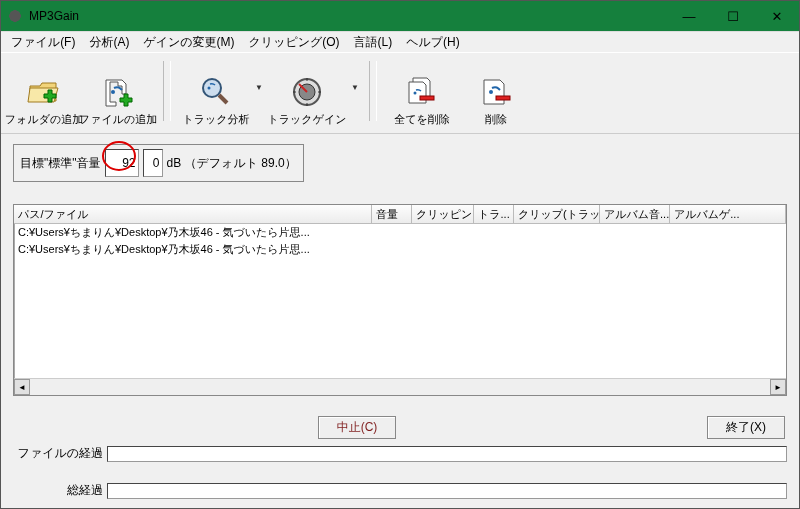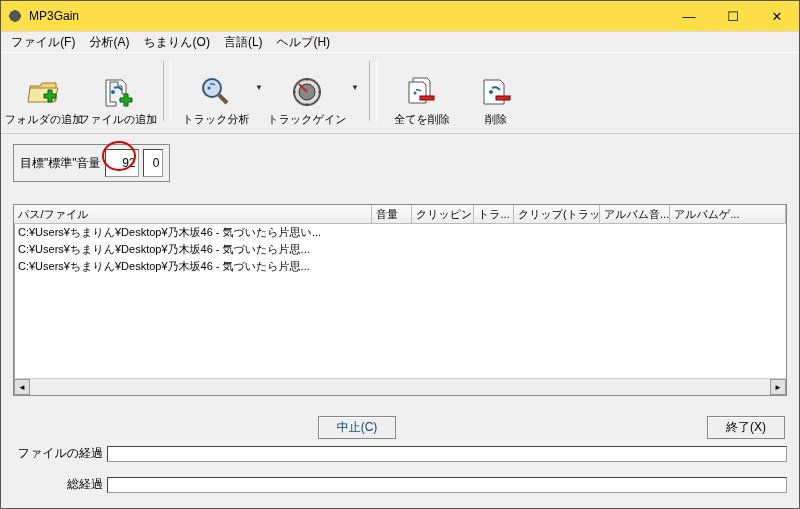--- a/index.html
+++ b/index.html
@@ -1,17 +1,17 @@
 <!DOCTYPE html>
 <html><head>
 <meta charset="utf-8">
 <style>
 html,body{margin:0;padding:0;font-family:"MS UI Gothic","Meiryo",sans-serif;font-size:12px;background:#fff;color:#000}
 .window{width:800px;height:509px;border:1px solid #555;box-sizing:border-box;display:flex;flex-direction:column;background:#f0f0f0;position:relative}
-.titlebar{height:30px;background:#fde047;display:flex;align-items:center;border-bottom:1px solid #ddd}
+.titlebar{height:30px;background:#15803d;display:flex;align-items:center;border-bottom:1px solid #ddd}
 .titlebar .icon{width:16px;height:16px;margin:0 6px;background:radial-gradient(circle at 50% 50%,#555 0 50%,transparent 51%);border-radius:50%}
 .title{flex:1;font-size:12px}
 .winctrl{display:flex}
 .winctrl div{width:44px;height:30px;display:flex;align-items:center;justify-content:center;font-size:13px;font-family:Arial}
 .menubar{height:20px;display:flex;padding:0 4px;gap:2px;background:#f0f0f0;border-bottom:1px solid #fff}
 .menubar span{padding:2px 6px;font-size:12px}
 .toolbar{height:78px;display:flex;align-items:flex-start;padding:4px 8px;gap:4px;border-bottom:1px solid #ccc;background:#f0f0f0}
 .tbtn{display:flex;flex-direction:column;align-items:center;justify-content:flex-end;width:70px;height:70px;gap:2px;padding-bottom:2px}
 .tbtn.wide{width:80px}
 .tbtn .lbl{font-size:11px;text-align:center;white-space:nowrap}
@@ -26,23 +26,23 @@
 .colhdr{display:flex;height:18px;background:linear-gradient(#fdfdfd,#ececec);border-bottom:1px solid #bbb}
 .colhdr div{border-right:1px solid #bbb;padding:2px 4px;font-size:11px;white-space:nowrap;overflow:hidden;box-sizing:border-box}
 .rows{flex:1;overflow:hidden}
 .row{padding:1px 4px;font-size:11px;white-space:nowrap;overflow:hidden}
 .hscroll{height:16px;background:#efefef;display:flex;align-items:center;border-top:1px solid #ccc}
 .hscroll .arr{width:16px;height:16px;background:#e1e1e1;border:1px solid #999;font-size:8px;display:flex;align-items:center;justify-content:center;box-sizing:border-box}
 .hscroll .track{flex:1;height:14px}
 .btnrow{display:flex;justify-content:flex-end;padding:8px 14px 4px;gap:8px}
 .btnrow .spacer{flex:1;display:flex;justify-content:center}
 button.win{font-size:12px;padding:2px 18px;background:#efefef;border:1px solid #888;box-shadow:inset 1px 1px 0 #fff}
-button.win:disabled{color:#0c4a6e}
+button.win:disabled{color:#7f1d1d}
 .progress-area{padding:2px 12px 4px}
-.prow{display:flex;align-items:center;gap:4px;margin-bottom:14px}
+.prow{display:flex;align-items:center;gap:4px;margin-bottom:20px}
 .prow .plabel{width:90px;text-align:right;font-size:12px}
 .pbar{flex:1;height:14px;border:1px inset #999;background:#fff}
 .statusbar{height:20px;border-top:1px solid #ccc;background:#f0f0f0;display:flex}
 .statusbar .cell{border-left:1px solid #bbb;padding:2px 8px;font-size:11px;min-width:30px;text-align:right}
 .statusbar .flex{flex:1}
 </style>
 </head>
 <body>
 
 <div class="window">
@@ -53,21 +53,22 @@
     <div class="winctrl">
       <div>—</div>
       <div>☐</div>
       <div>✕</div>
     </div>
   </div>
 
   <div class="menubar">
     <span>ファイル(F)</span>
     <span>分析(A)</span>
-    <span>ちまりん(O)</span>
+    <span>ゲインの変更(M)</span>
+    <span>クリッピング(O)</span>
     <span>言語(L)</span>
     <span>ヘルプ(H)</span>
   </div>
 
   <div class="toolbar">
     <div class="tbtn">
       <svg viewBox="0 0 36 36">
           <path d="M4 12h10l2-3h14v18H4z" fill="#f2d47a" stroke="#a07a20"></path>
           <path d="M4 14h28l-4 14H2z" fill="#f8e8a8" stroke="#a07a20"></path>
           <path d="M22 16h4v4h4v4h-4v4h-4v-4h-4v-4h4z" fill="#2a2" stroke="#060"></path>
@@ -126,36 +127,36 @@
         </svg>
       <span class="lbl">削除</span>
     </div>
   </div>
 
   <div class="target-row">
     <div class="target-box">
       <span>目標"標準"音量</span>
       <input value="92" style="">
       <input style="width: 14px;" value="0">
+      <span>dB （デフォルト 89.0）</span>
       <div class="circle-annot"></div>
     </div>
   </div>
 
   <div class="listarea">
     <div class="colhdr">
       <div style="width:358px">パス/ファイル</div>
       <div style="width:40px">音量</div>
       <div style="width:62px">クリッピング</div>
       <div style="width:40px">トラ...</div>
       <div style="width:86px">クリップ(トラッ...</div>
       <div style="width:70px">アルバム音...</div>
       <div style="flex:1">アルバムゲ...</div>
     </div>
     <div class="rows">
-      <div class="row">C:¥Users¥ちまりん¥Desktop¥乃木坂46 - 気づいたら片思い...</div>
       <div class="row">C:¥Users¥ちまりん¥Desktop¥乃木坂46 - 気づいたら片思...</div>
       <div class="row">C:¥Users¥ちまりん¥Desktop¥乃木坂46 - 気づいたら片思...</div>
     </div>
     <div class="hscroll">
       <div class="arr">◄</div>
       <div class="track"></div>
       <div class="arr">►</div>
     </div>
   </div>
 

